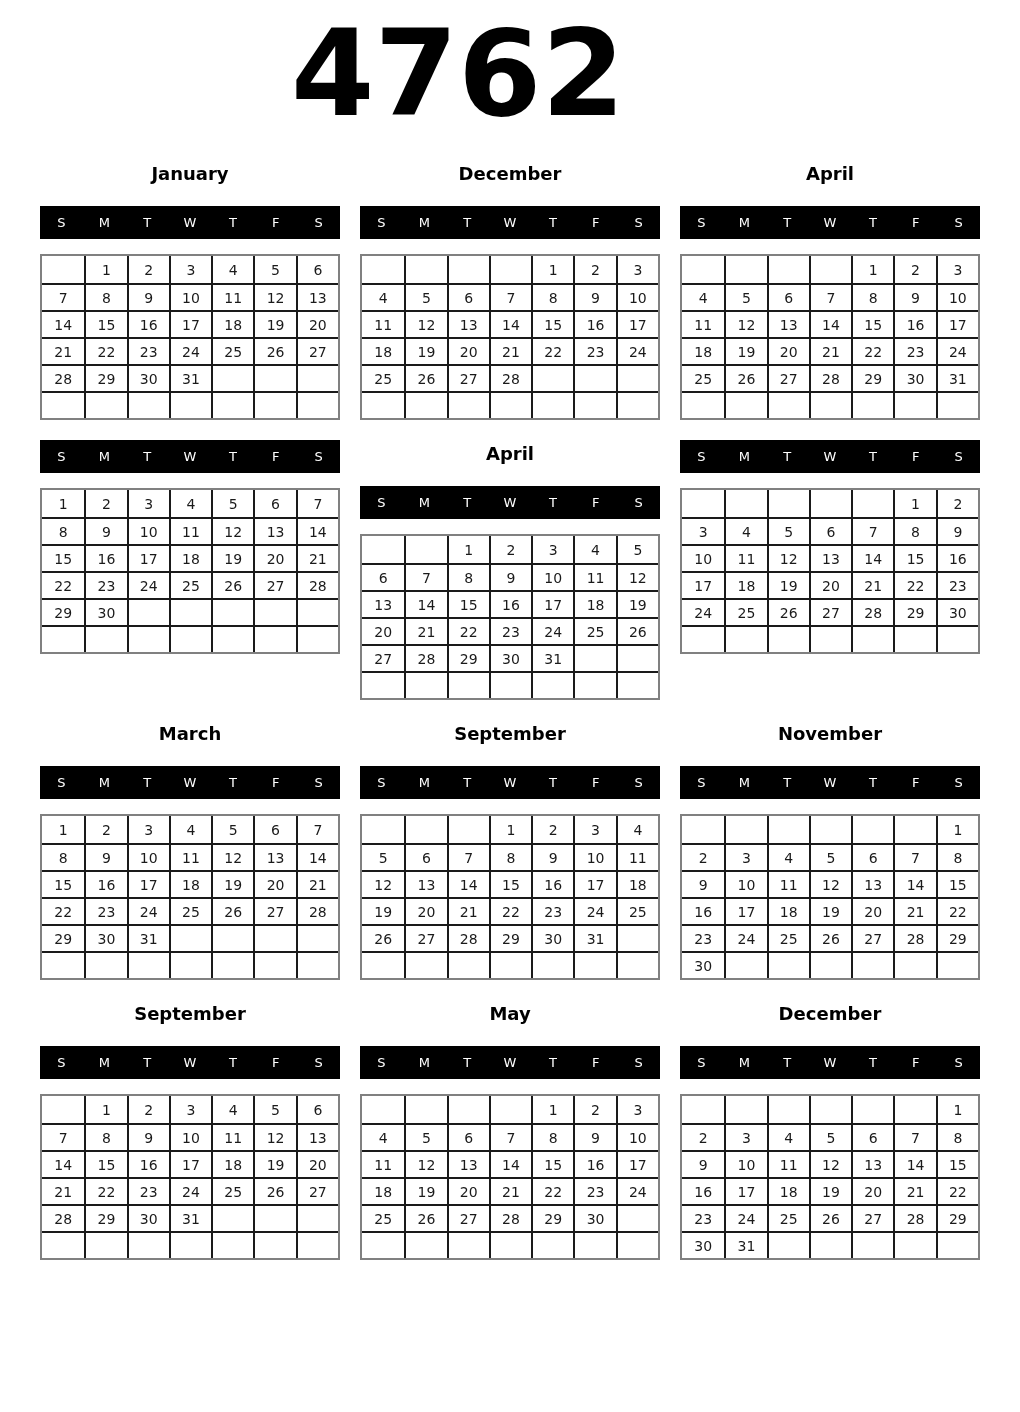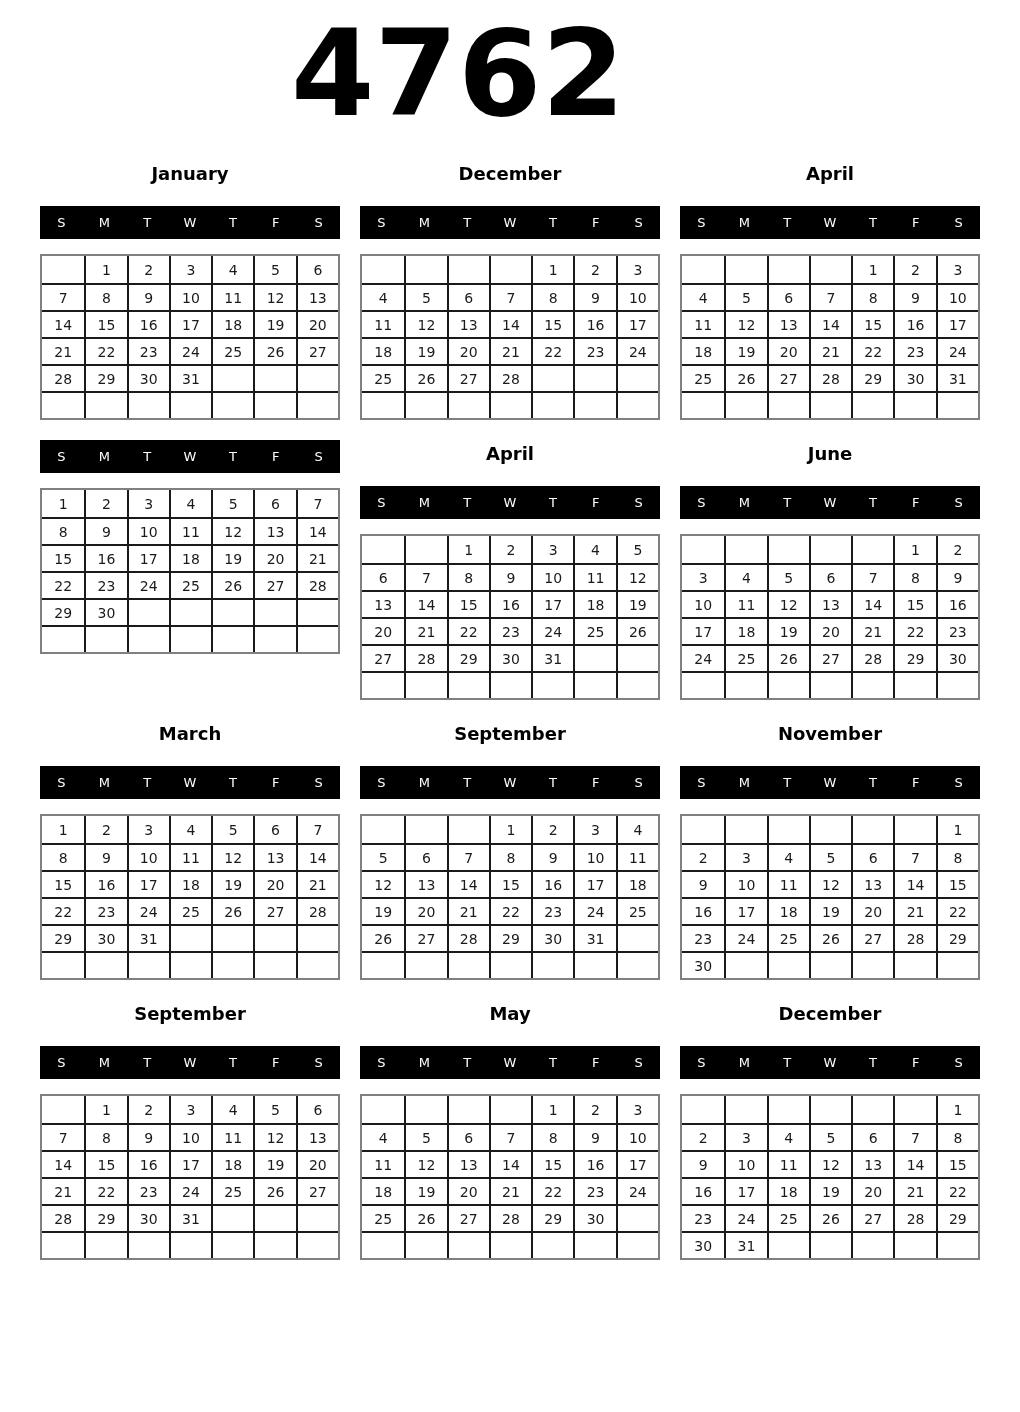--- a/index.html
+++ b/index.html
@@ -362,21 +362,20 @@
           <div class="day-cell"></div>
           <div class="day-cell"></div>
           <div class="day-cell"></div>
           <div class="day-cell"></div>
           <div class="day-cell"></div>
           <div class="day-cell"></div>
         </div>
   </section>
 
   <section class="month">
-    <h2 class="month-name">June</h2>
     <div class="weekday-bar">
           <span class="wd">S</span>
           <span class="wd">M</span>
           <span class="wd">T</span>
           <span class="wd">W</span>
           <span class="wd">T</span>
           <span class="wd">F</span>
           <span class="wd">S</span>
         </div>
     <div class="day-grid">

